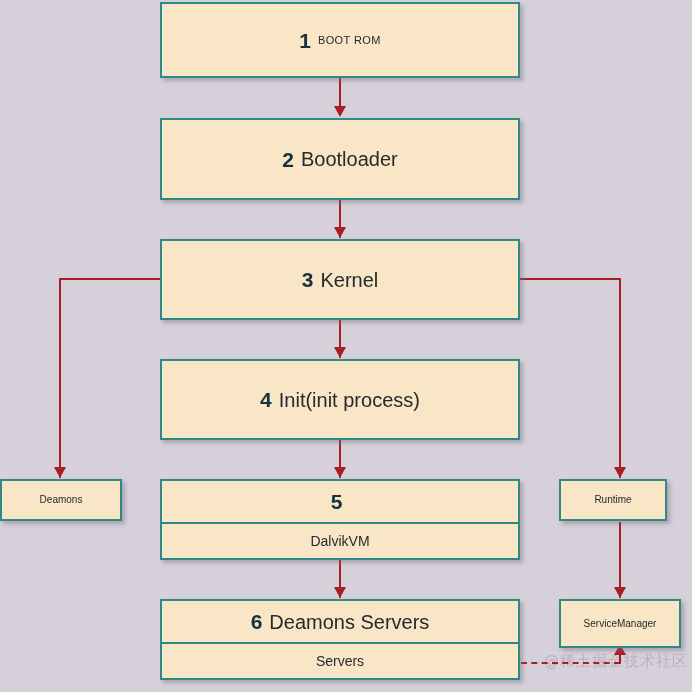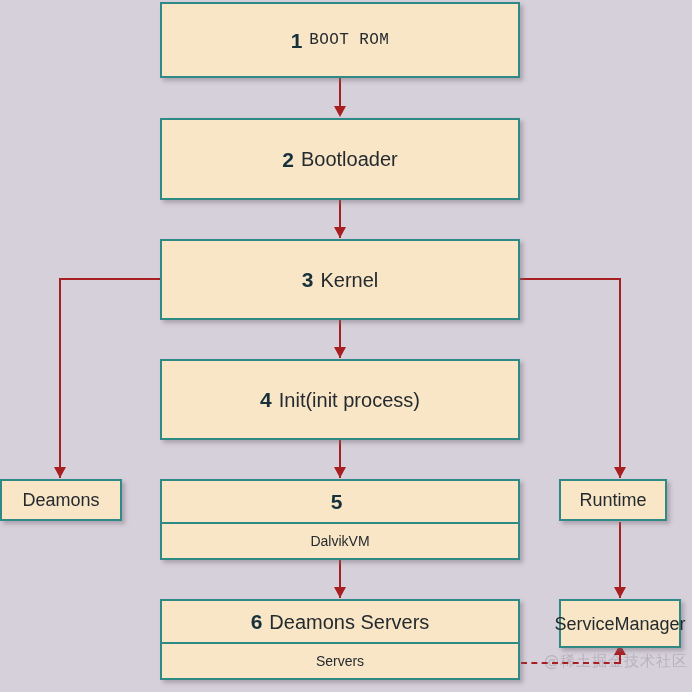--- a/index.html
+++ b/index.html
@@ -47,30 +47,29 @@
     line-height: 1;
     letter-spacing: 0;
   }
   .lbl {
     font-size: 20px;
     color: #252a2e;
     line-height: 1;
     white-space: nowrap;
   }
   .lbl.caps {
-    font-size: 16px;
+    font-size: 11px;
     letter-spacing: 0.4px;
-    font-family: Liberation Mono, monospace;
   }
   .lbl.plain {
     font-size: 14px;
     text-align: right;
   }
   .side .lbl {
-    font-size: 18px;
+    font-size: 10px;
   }
 
   
   .conn {
     position: absolute;
     background: #a81f22;
     z-index: 2;
   }
   .conn.v { width: 2px; }
   .conn.h { height: 2px; }

